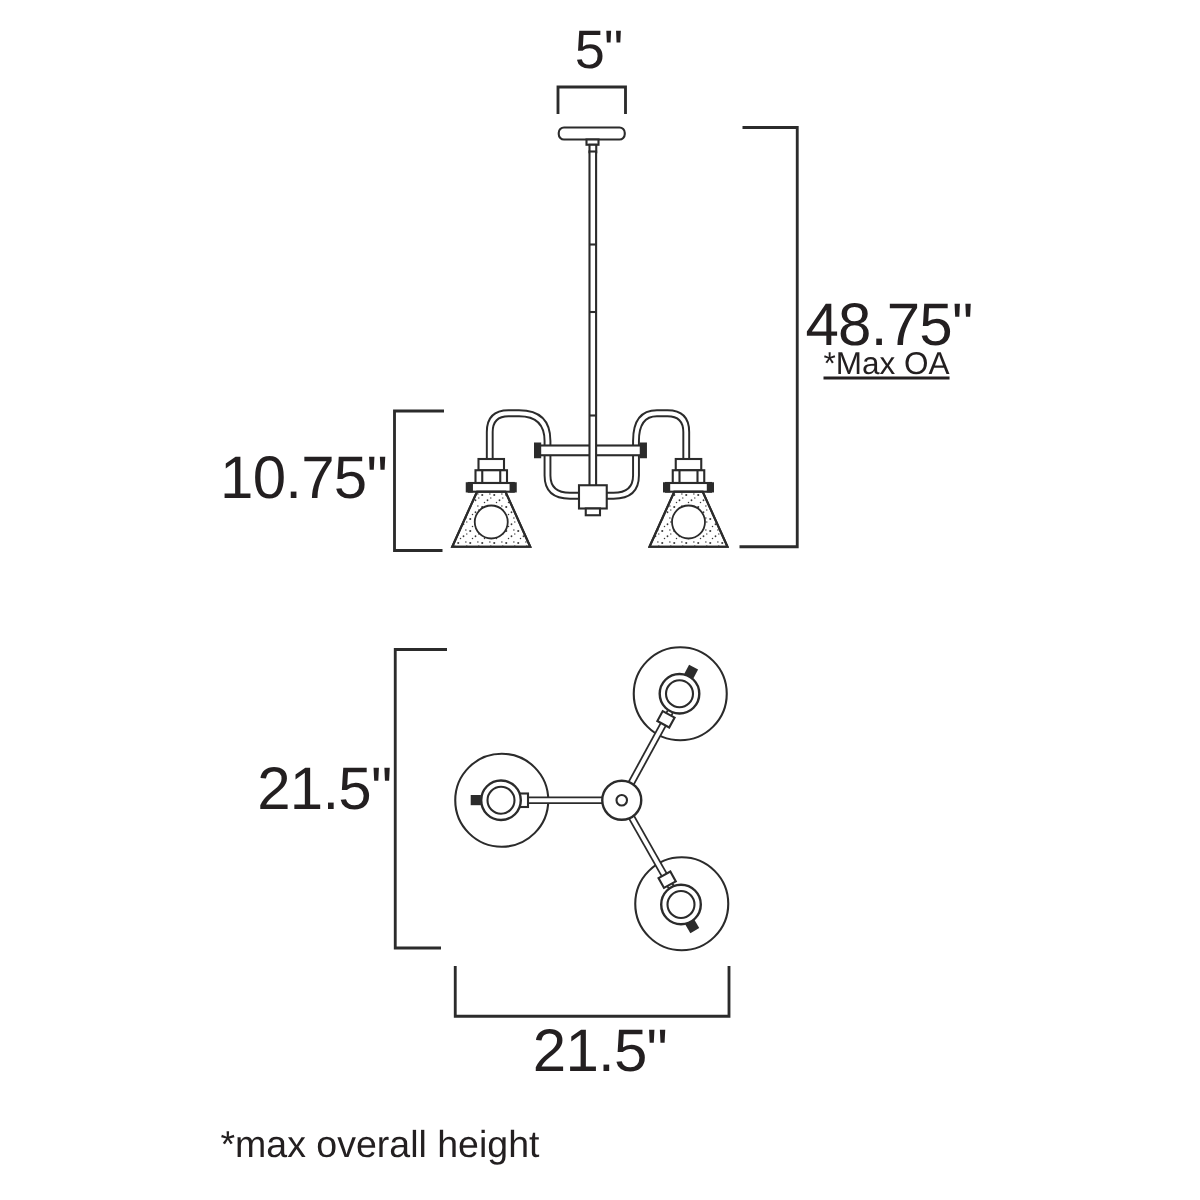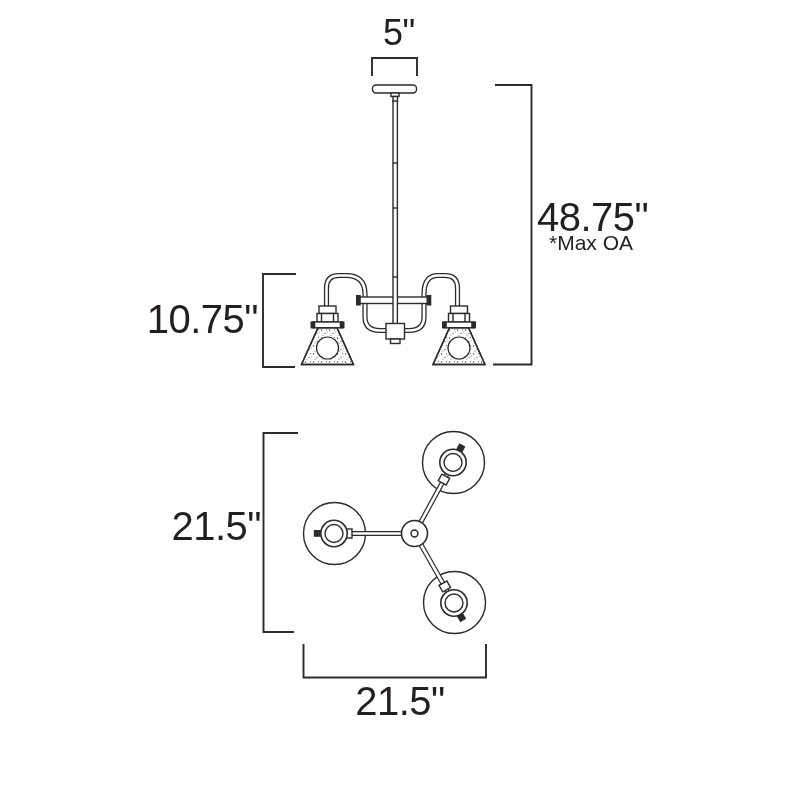--- a/index.html
+++ b/index.html
@@ -27,21 +27,21 @@
     color: #231f20;
     white-space: nowrap;
   }
   .dim {
     font-size: 40px;
     font-weight: 400;
     letter-spacing: -0.5px;
   }
   .lbl-canopy   { left: 354px; top: 15px;  width: 90px;  text-align: center; font-size: 36px; }
   .lbl-height   { left: 537px; top: 197px; }
-  .lbl-maxoa    { left: 549px; top: 232px; font-size: 21px; letter-spacing: 0; }
+  .lbl-maxoa    { left: 549px; top: 232px; font-size: 21px; letter-spacing: 0; text-decoration: underline; }
   .lbl-fixh     { left: 118px; top: 299px; width: 140px; text-align: right; }
   .lbl-diam-l   { left: 118px; top: 506px; width: 143px; text-align: right; }
   .lbl-diam-b   { left: 345px; top: 681px; width: 110px; text-align: center; }
   .lbl-footnote { left: 147px; top: 751px; font-size: 25px; }
 </style>
 </head>
 <body>
 
 <div class="canvas">
 
@@ -169,14 +169,15 @@
       </g>
     </g>
   </svg>
 
   <div class="lbl dim lbl-canopy">5"</div>
   <div class="lbl dim lbl-height">48.75"</div>
   <div class="lbl lbl-maxoa">*Max OA</div>
   <div class="lbl dim lbl-fixh">10.75"</div>
   <div class="lbl dim lbl-diam-l">21.5"</div>
   <div class="lbl dim lbl-diam-b">21.5"</div>
+  <div class="lbl lbl-footnote">*max overall height</div>
 
 </div>
 
 </body></html>

